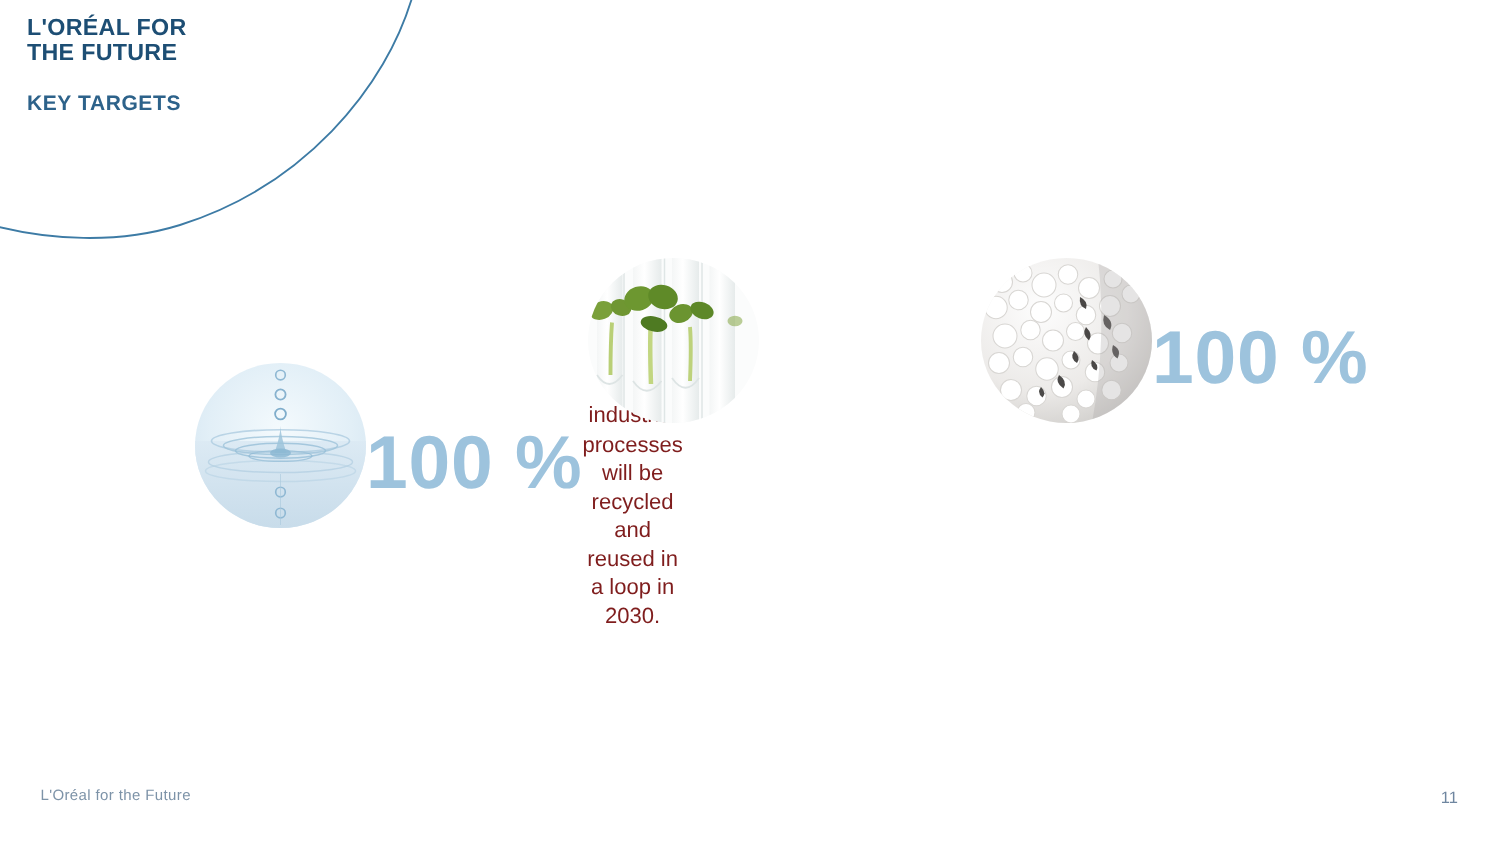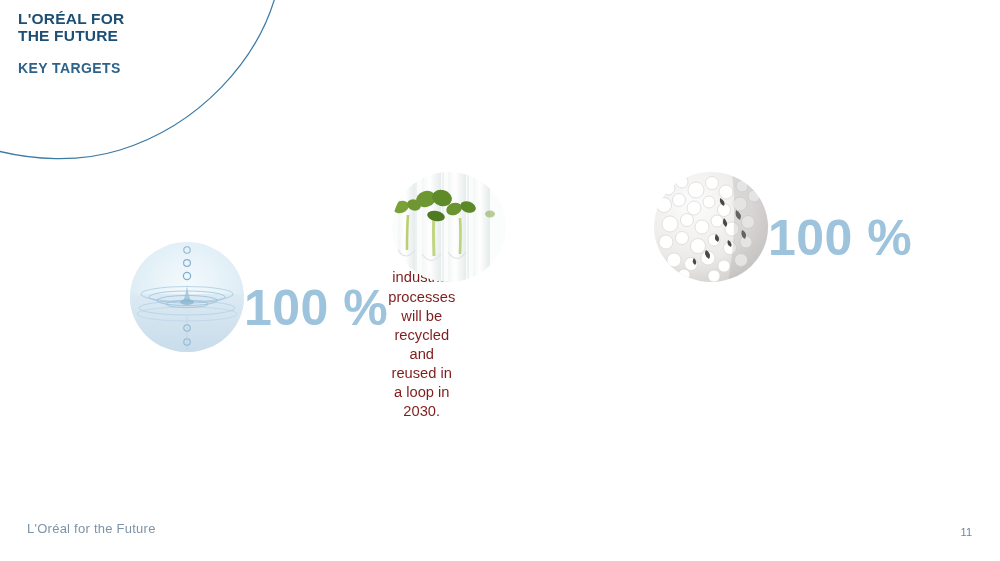--- a/index.html
+++ b/index.html
@@ -95,21 +95,21 @@
     color: #7f1d1d;
     text-align: center;
     width: 210px;
   }
 
   
   .footer-label {
     position: absolute;
     left: 27px;
     bottom: 25px;
-    font-size: 13px;
+    font-size: 10px;
     color: #7d93a8;
     letter-spacing: 0.25px;
     margin-top: 43px;
   }
   .page-number {
     position: absolute;
     right: 28px;
     bottom: 23px;
     font-size: 11px;
     color: #6f86a0;

